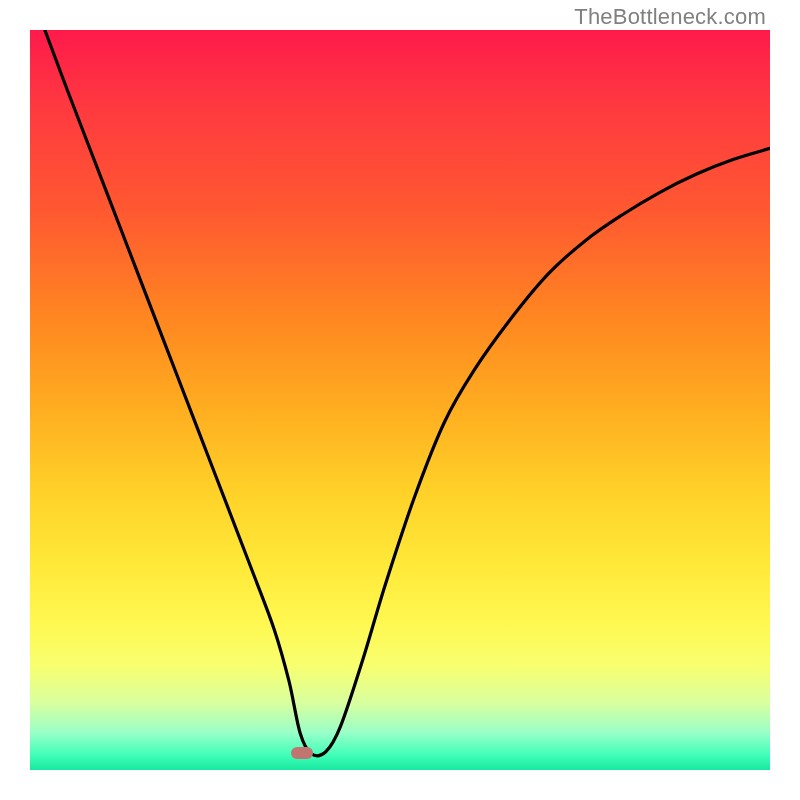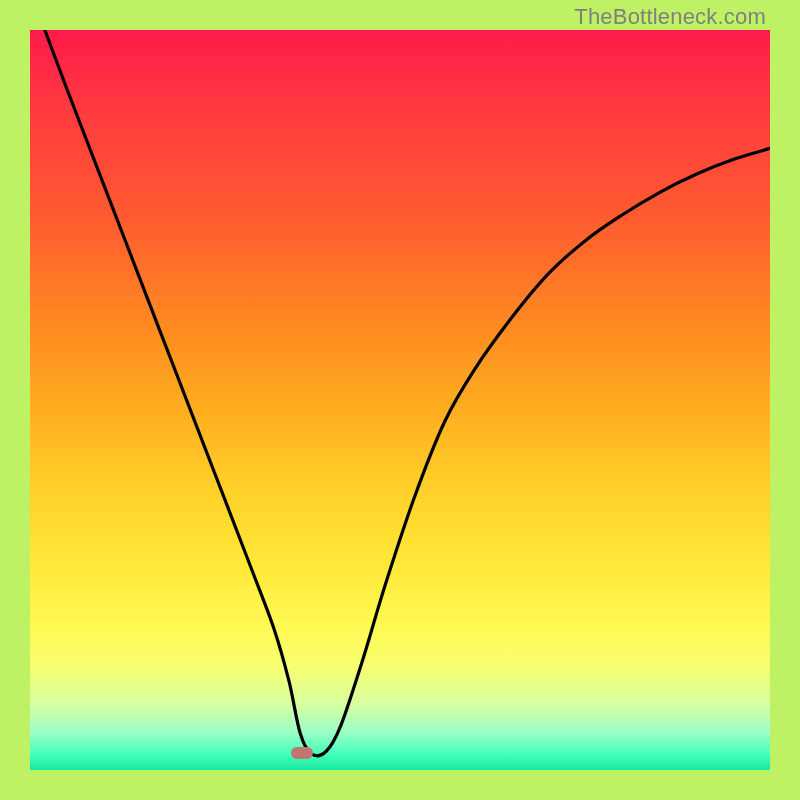--- a/index.html
+++ b/index.html
@@ -8,21 +8,21 @@
     width: 800px;
     height: 800px;
     background: #000;
     overflow: hidden;
     font-family: Arial, Helvetica, sans-serif;
   }
   .frame {
     position: relative;
     width: 800px;
     height: 800px;
-    background: #bef264;
+    background: #ffffff;
   }
   .plot-area {
     position: absolute;
     left: 30px;
     top: 30px;
     width: 740px;
     height: 740px;
     background: linear-gradient(to bottom,
       #ff1a4b 0%,
       #ff3840 10%,

